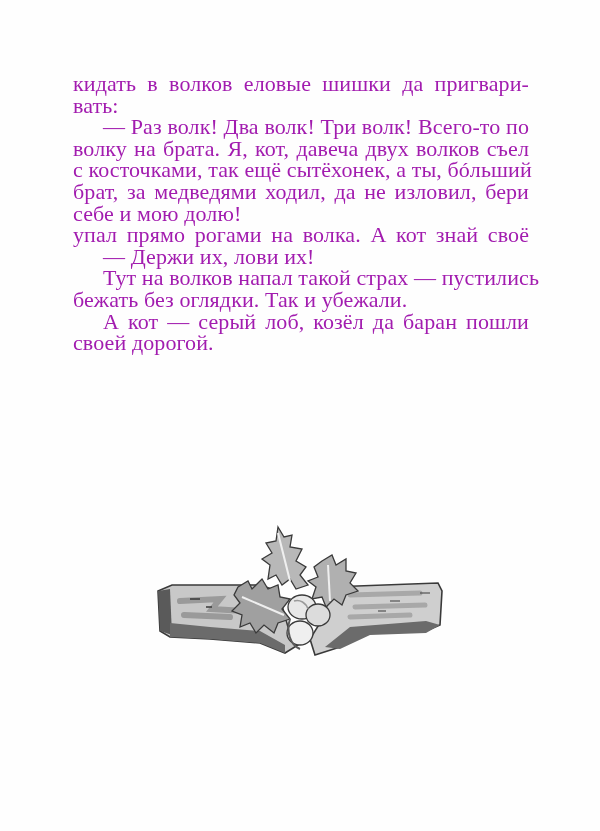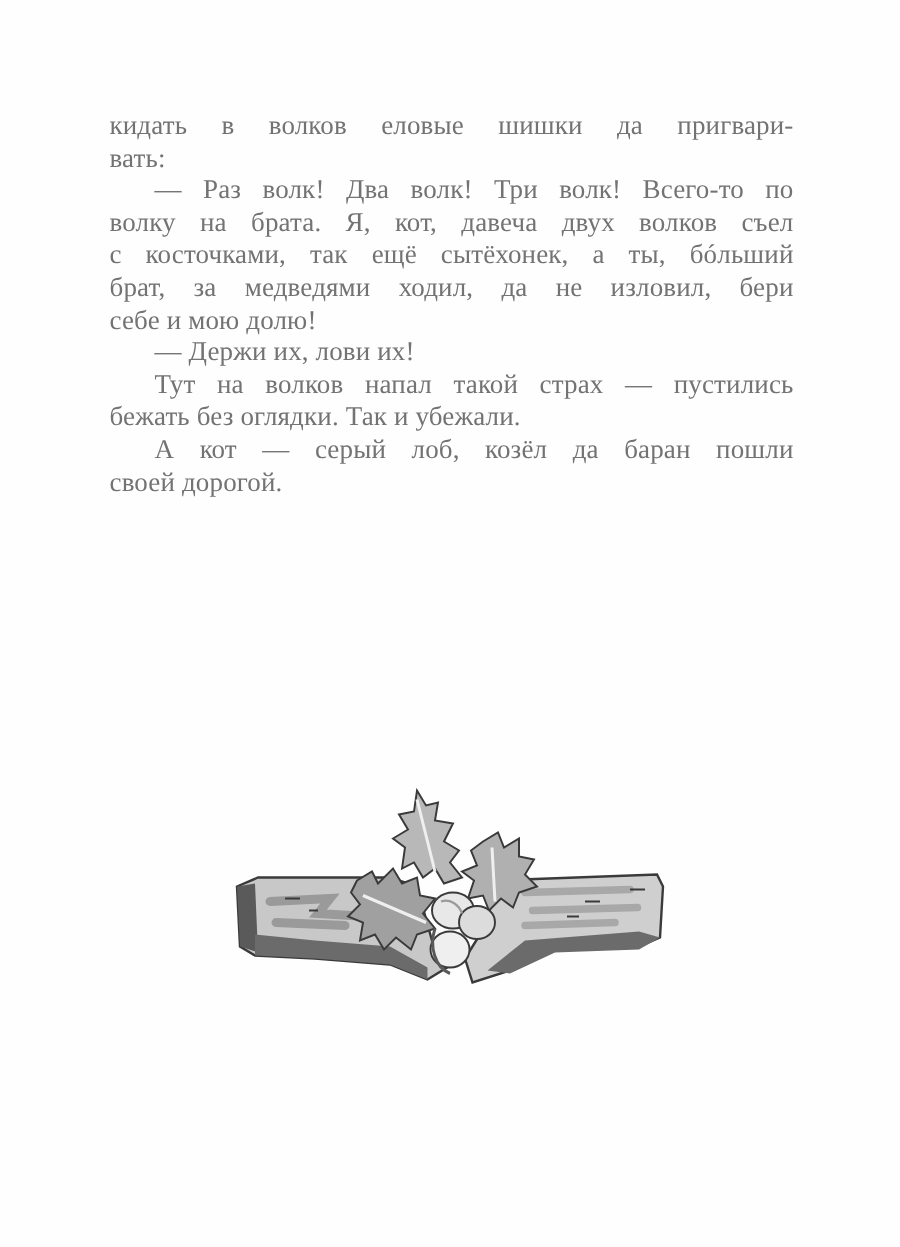--- a/index.html
+++ b/index.html
@@ -6,23 +6,23 @@
     body { width: 600px; height: 831px; position: relative; overflow: hidden; }
     .page {
       position: absolute; left: 0; top: 0; width: 600px; height: 831px; background: #fefefe;
     }
     .text-block {
       position: absolute;
       left: 73px;
       top: 73px;
       width: 456px;
       font-family: "Liberation Serif", serif;
-      font-size: 18px;
+      font-size: 22px;
       line-height: 21.6px;
-      color: #737373;
+      color: #a21caf;
       letter-spacing: 0.1px;
     }
     .para { margin: 0; text-align: justify; text-align-last: auto; }
     .line { display: block; text-align: justify; text-align-last: justify; white-space: nowrap; height: 21.6px; }
     .line.last { text-align-last: left; }
     .indent { padding-left: 30px; font-family: Liberation Serif, serif; }
     .illustration {
       position: absolute;
       left: 150px;
       top: 515px;
@@ -40,20 +40,21 @@
       <span class="line last">вать:</span>
     </div>
     <div class="para">
       <span class="line indent">— Раз волк! Два волк! Три волк! Всего-то по</span>
       <span class="line">волку на брата. Я, кот, давеча двух волков съел</span>
       <span class="line">с косточками, так ещё сытёхонек, а ты, бóльший</span>
       <span class="line">брат, за медведями ходил, да не изловил, бери</span>
       <span class="line last">себе и мою долю!</span>
     </div>
     <div class="para">
+      <span class="line">упал прямо рогами на волка. А кот знай своё</span>
     </div>
     <div class="para">
       <span class="line indent last">— Держи их, лови их!</span>
     </div>
     <div class="para">
       <span class="line indent">Тут на волков напал такой страх — пустились</span>
       <span class="line last">бежать без оглядки. Так и убежали.</span>
     </div>
     <div class="para">
       <span class="line indent">А кот — серый лоб, козёл да баран пошли</span>

